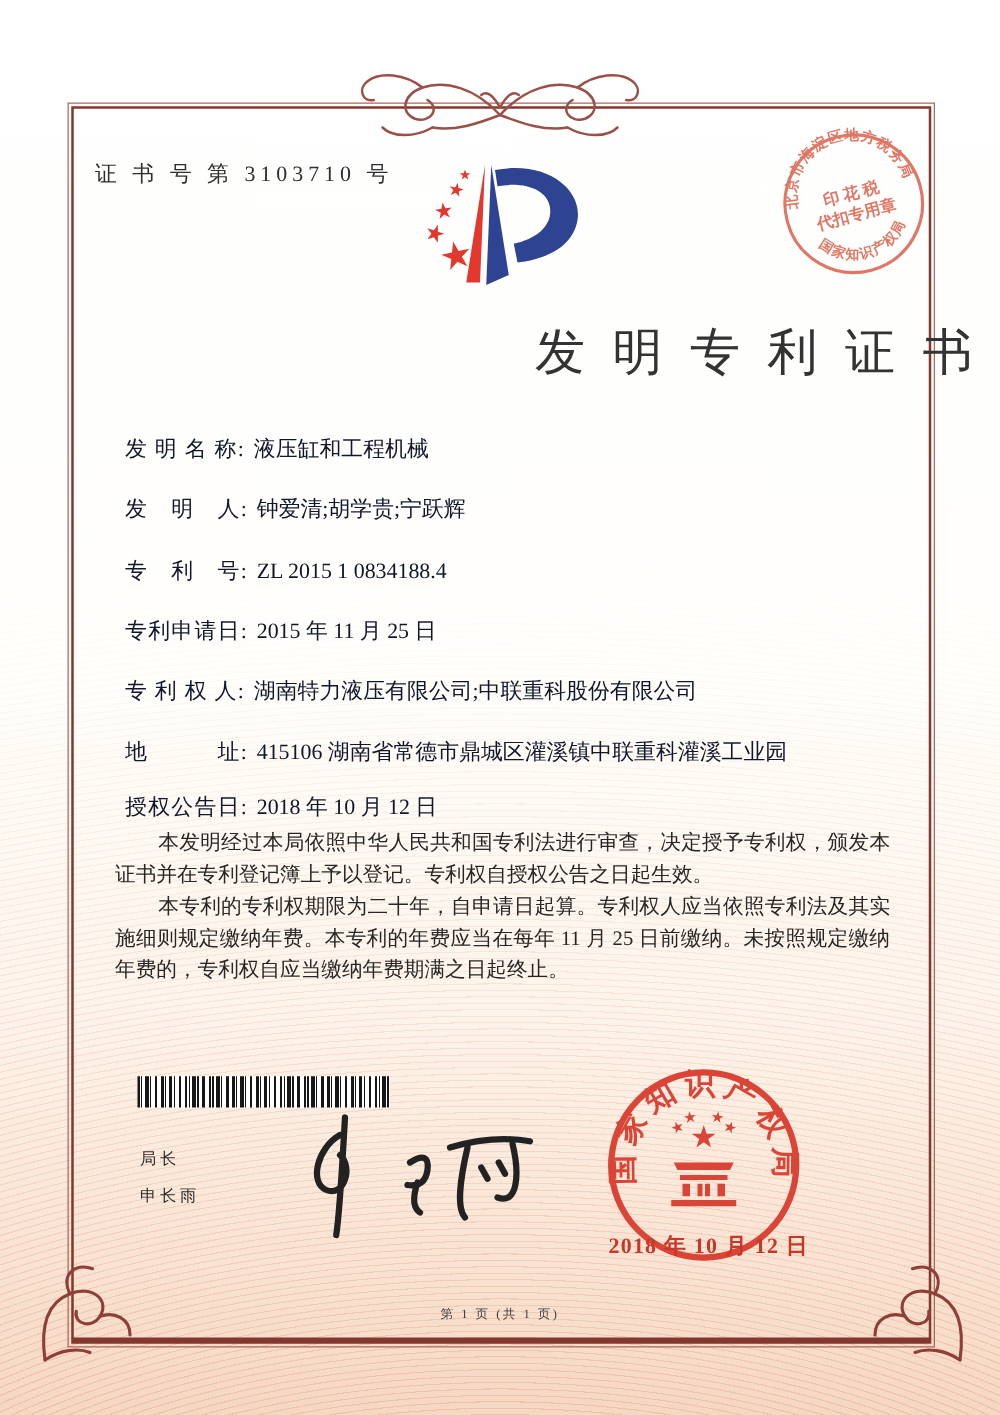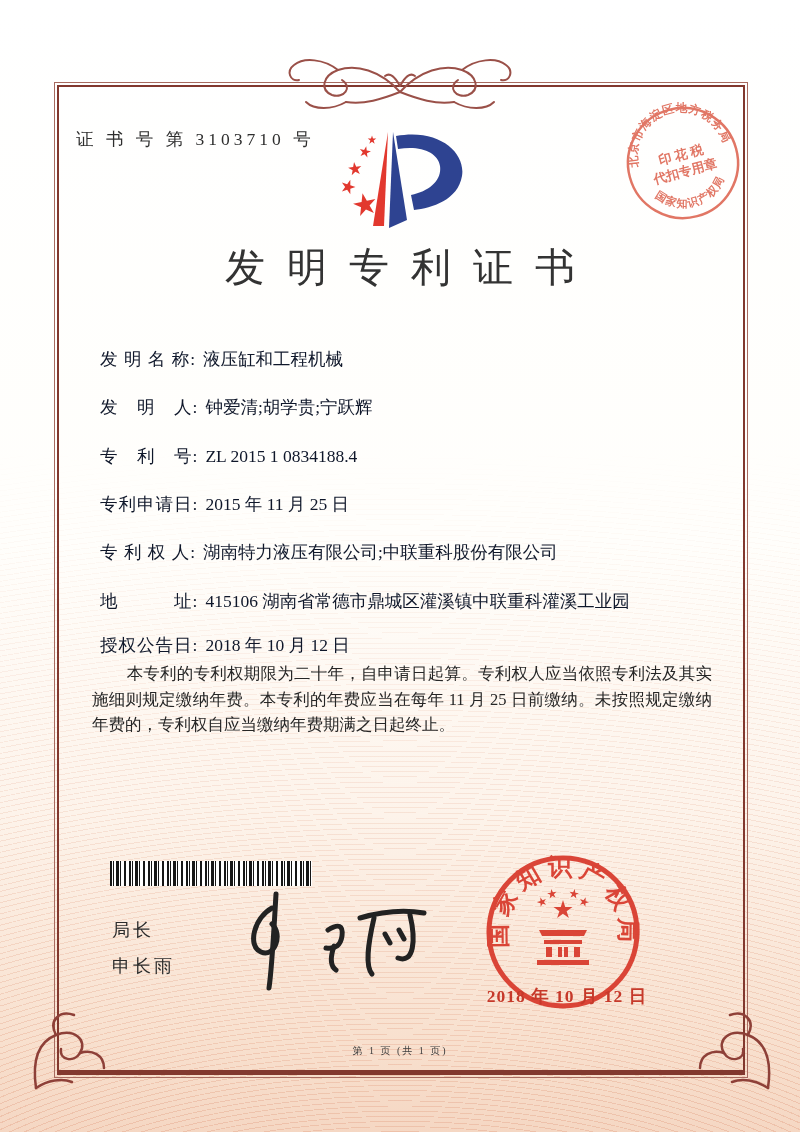--- a/index.html
+++ b/index.html
@@ -12,33 +12,33 @@
   .waves{
     position:absolute;inset:0;pointer-events:none;
     background:repeating-radial-gradient(1400px 800px at 50% 125%,
       rgba(222,142,110,0.30) 0 1.5px, rgba(255,255,255,0) 1.5px 9px);
     -webkit-mask-image:linear-gradient(180deg,transparent 0%,transparent 40%,rgba(0,0,0,.45) 65%,#000 100%);
             mask-image:linear-gradient(180deg,transparent 0%,transparent 40%,rgba(0,0,0,.45) 65%,#000 100%);
   }
   .frame{position:absolute;left:54px;top:82px;width:692px;height:994px;border:1px solid #a86a5f;}
   .frame-inner{position:absolute;inset:2px;border:2px solid #82382e;border-bottom-width:5px;}
   .cert-no{position:absolute;left:76px;top:127px;font-size:17.5px;letter-spacing:4px;color:#2e2e2e;}
-  .title{position:absolute;left:0;top:240px;width:100%;text-align:center;text-indent:22px;
+  .title{position:absolute;left:0;top:254px;width:100%;text-align:right;text-indent:22px;
          font-size:40px;letter-spacing:22px;color:#333;font-weight:500;}
   .frow{position:absolute;left:100px;width:616px;font-size:17.5px;color:#0f172a;white-space:nowrap;}
   .flabel{letter-spacing:1px;}
   .fvalue{margin-left:7px;}
   .frow .second{position:absolute;left:296px;top:0;}
   .paras{position:absolute;left:92px;top:661px;width:620px;}
   .paras p{margin:0;font-size:16.5px;line-height:25.5px;text-align:justify;text-indent:2.1em;
            color:#262626;font-weight:500;}
   .barcode{position:absolute;left:110px;top:861px;width:202px;height:25px;
     background:repeating-linear-gradient(90deg,#161616 0 2px,#fff 2px 3px,#161616 3px 4px,#fff 4px 6px,
       #161616 6px 9px,#fff 9px 10px,#161616 10px 11px,#fff 11px 14px,#161616 14px 16px,#fff 16px 19px);}
-  .signer{position:absolute;left:112px;top:918px;font-size:18px;color:#2b2b2b;letter-spacing:3px;}
+  .signer{position:absolute;left:112px;top:918px;font-size:13px;color:#2b2b2b;letter-spacing:3px;}
   .signer div{margin-bottom:12px;}
   .sig-svg{position:absolute;left:222px;top:888px;}
   .seal-svg{position:absolute;left:483px;top:852px;opacity:.93;}
   .seal-date{position:absolute;left:478px;top:984px;width:178px;text-align:center;
              font-size:17.5px;color:#c6392a;letter-spacing:1px;font-weight:600;}
   .stamp-svg{position:absolute;left:616px;top:96px;opacity:.88;}
   .logo-svg{position:absolute;left:328px;top:130px;}
   .ornament-top{position:absolute;left:268px;top:52px;}
   .corner{position:absolute;}
   .corner.bl{left:28px;top:1008px;}
@@ -147,20 +147,21 @@
   <span class="flabel">专 利 权 人:</span><span class="fvalue">湖南特力液压有限公司;中联重科股份有限公司</span>
 </div>
 <div class="frow" style="top:589px">
   <span class="flabel">地　　　址:</span><span class="fvalue">415106 湖南省常德市鼎城区灌溪镇中联重科灌溪工业园</span>
 </div>
 <div class="frow" style="top:633px">
   <span class="flabel">授权公告日:</span><span class="fvalue">2018 年 10 月 12 日</span>
 </div>
 
 <div class="paras">
+  <p>本发明经过本局依照中华人民共和国专利法进行审查，决定授予专利权，颁发本证书并在专利登记簿上予以登记。专利权自授权公告之日起生效。</p>
   <p>本专利的专利权期限为二十年，自申请日起算。专利权人应当依照专利法及其实施细则规定缴纳年费。本专利的年费应当在每年 11 月 25 日前缴纳。未按照规定缴纳年费的，专利权自应当缴纳年费期满之日起终止。</p>
 </div>
 
 <div class="barcode"></div>
 
 <div class="signer">
   <div>局长</div>
   <div>申长雨</div>
 </div>
 

